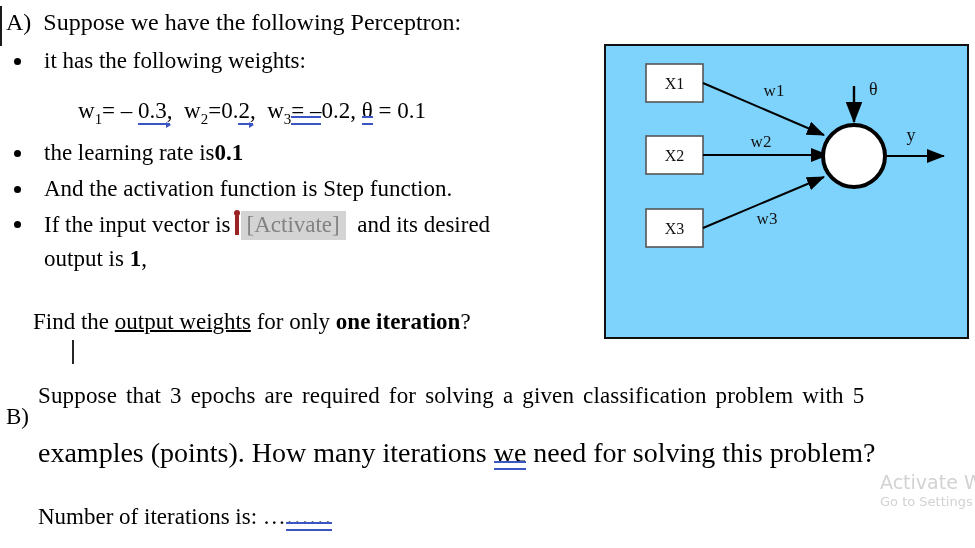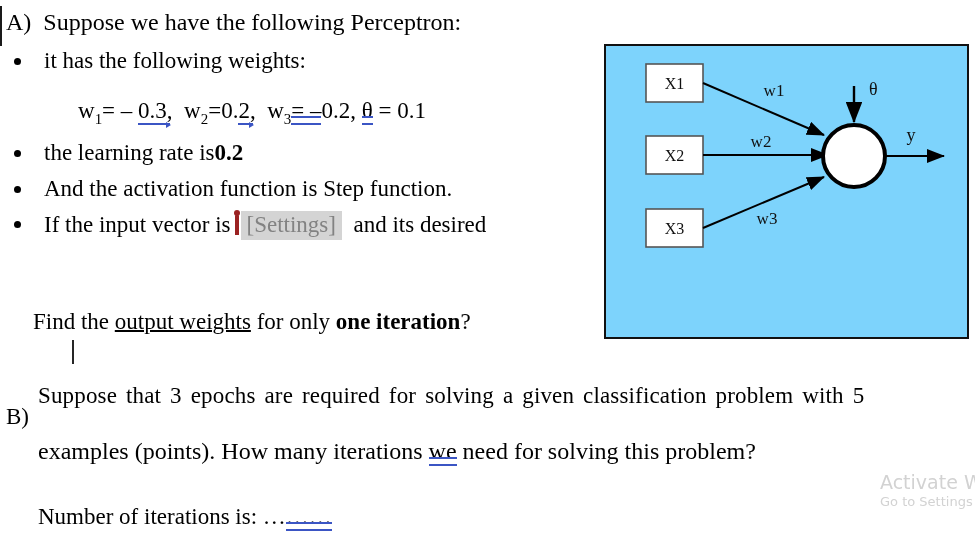--- a/index.html
+++ b/index.html
@@ -155,21 +155,21 @@
     left: 72px;
     top: 340px;
     width: 2px;
     height: 24px;
     background: #262626;
   }
 
   
   #part-b-marker { left: 6px; top: 405px; font-size: 23px; }
   #part-b-line1  { left: 38px; top: 384px; font-size: 23px; }
-  #part-b-line2  { left: 38px; top: 439px; font-size: 24px; }
+  #part-b-line2  { left: 38px; top: 439px; font-size: 28px; }
   #part-b-answer { left: 38px; top: 505px; font-size: 23px; }
 
   
   #part-b-line1 { letter-spacing: 0.15px; word-spacing: 3.1px; }
 
   
   #watermark {
     position: absolute;
     left: 880px;
     top: 472px;
@@ -208,31 +208,34 @@
 </div>
 
 <div class="txt" id="weights-line">
   <span>w</span><sub>1</sub><span>= – </span><span class="gr-under gr-arrow"><span>0.3</span></span><span>,</span>&nbsp;
   <span>w</span><sub>2</sub><span>=0.</span><span class="gr-under gr-arrow"><span>2</span></span><span>,</span>&nbsp;
   <span>w</span><sub>3</sub><span class="gr-dbl"><span>=</span><span> – </span></span><span>0.2,</span>&nbsp;<span class="gr-dbl"><span>θ</span></span><span> = 0.1</span>
 </div>
 
 <div class="bullet-row" id="bullet-lr">
   <span class="bullet-dot"></span>
-  <span class="bullet-text">the learning rate is </span><span class="bold">0.2</span>
+  <span class="bullet-text">the learning rate is </span><span class="bold">0.1</span>
 </div>
 
 <div class="bullet-row" id="bullet-act">
   <span class="bullet-dot"></span>
   <span class="bullet-text">And the activation function is Step function.</span>
 </div>
 
 <div class="bullet-row" id="bullet-input">
   <span class="bullet-dot"></span>
-  <span class="bullet-text">If the input vector is</span><span class="field-marker"></span><span class="field-chip">[Settings]</span>&nbsp;&nbsp;<span>and its desired</span>
+  <span class="bullet-text">If the input vector is</span><span class="field-marker"></span><span class="field-chip">[Activate]</span>&nbsp;&nbsp;<span>and its desired</span>
+  <div style="position:absolute; left:30px; top:35px; white-space:nowrap;">
+    <span>output is </span><span class="bold">1</span><span>,</span>
+  </div>
 </div>
 
 <div class="txt" id="find-line">
   <span>Find the </span><span class="black-under">output weights</span><span> for only </span><span class="bold">one iteration</span><span>?</span>
 </div>
 <div id="caret"></div>
 
 <div class="txt" id="part-b-marker">B)</div>
 <div class="txt" id="part-b-line1">Suppose that 3 epochs are required for solving a given classification problem with 5</div>
 <div class="txt" id="part-b-line2">

